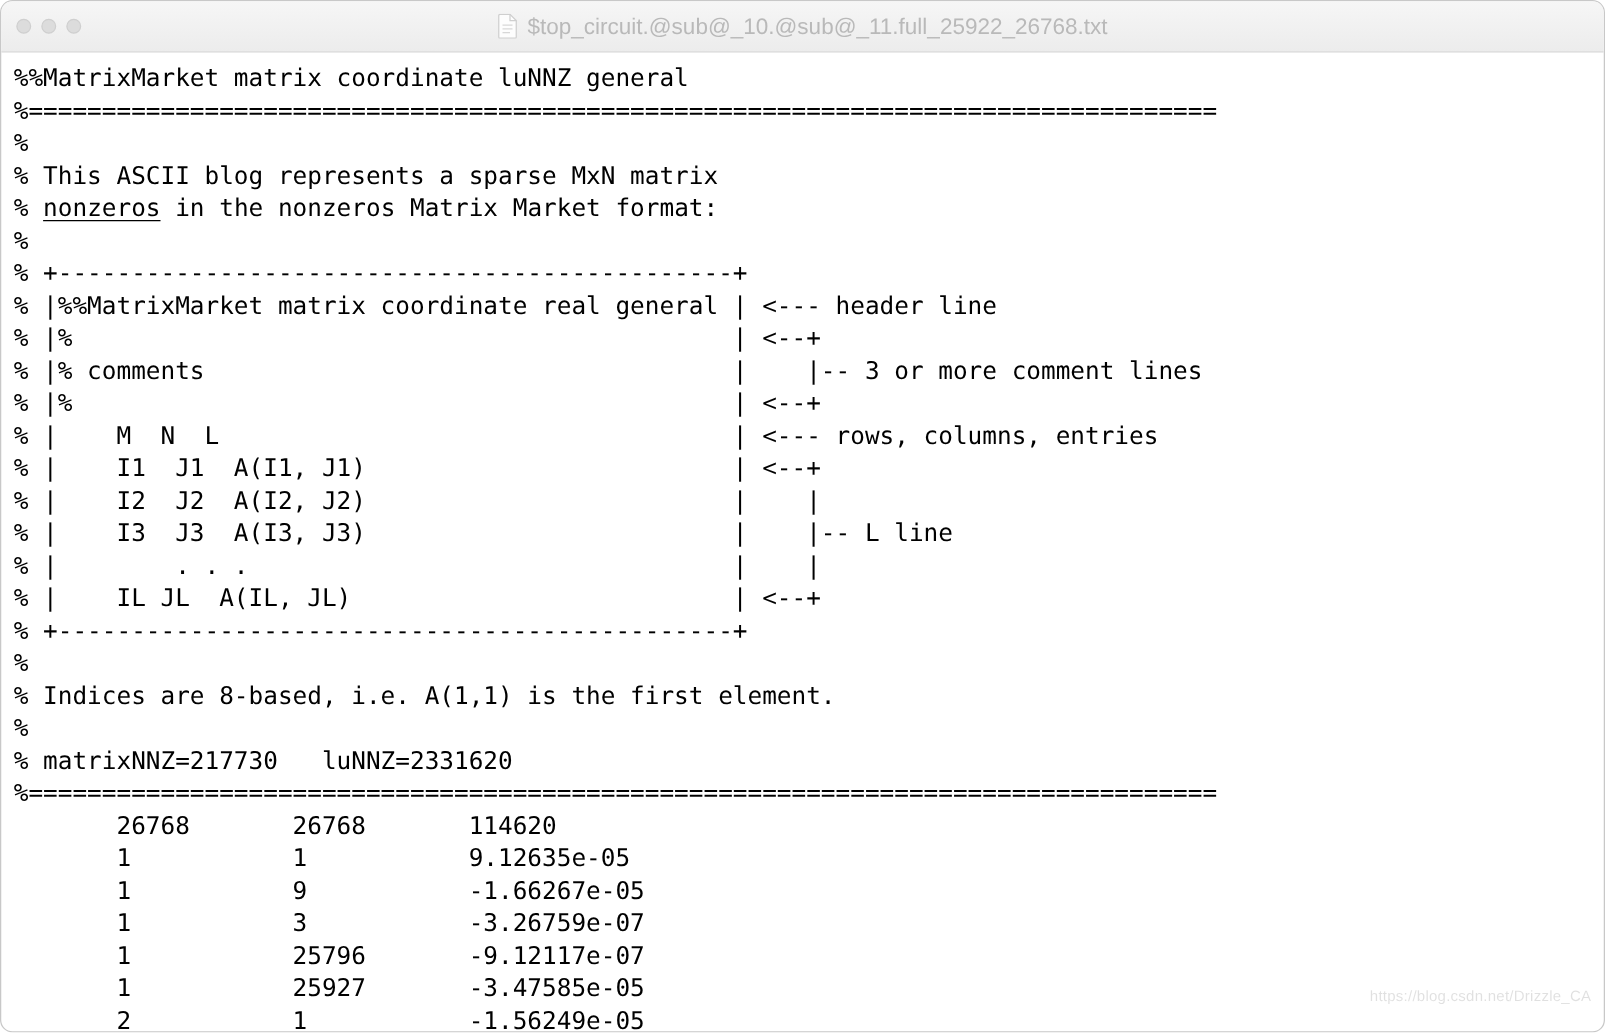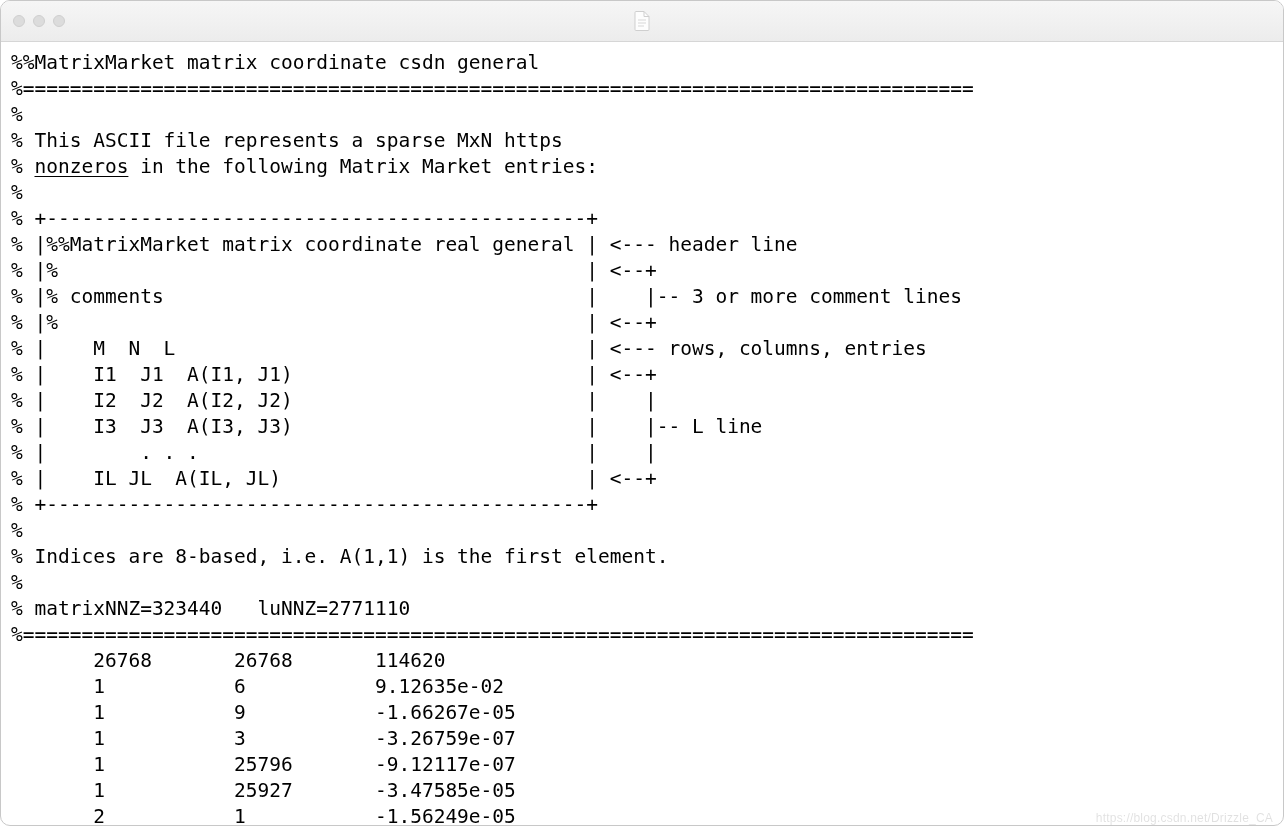--- a/index.html
+++ b/index.html
@@ -75,21 +75,21 @@
     text-decoration-line: underline;
     text-decoration-style: dotted;
     text-decoration-color: #d33;
     text-decoration-thickness: 2px;
     text-underline-offset: 3px;
     text-decoration: underline;
   }
   .watermark {
     position: absolute;
     right: 10px;
-    bottom: 0;
+    bottom: 21px;
     font-family: -apple-system, "Helvetica Neue", Arial, sans-serif;
     font-size: 12px;
     color: rgba(0,0,0,0.12);
     letter-spacing: 0.2px;
   }
 </style>
 </head>
 <body>
 
 <div class="window">
@@ -103,48 +103,49 @@
     <div class="title-center">
       <span class="doc-icon">
         <svg width="16" height="20" viewBox="0 0 16 20">
           <path d="M2 0.5 h8 l5 5 v13 a1 1 0 0 1 -1 1 h-12 a1 1 0 0 1 -1 -1 v-17 a1 1 0 0 1 1 -1 z" fill="#fdfdfd" stroke="#cfcfcf" stroke-width="1"></path>
           <path d="M10 0.5 v5 h5" fill="none" stroke="#cfcfcf" stroke-width="1"></path>
           <line x1="4" y1="9" x2="12" y2="9" stroke="#d7d7d7" stroke-width="1"></line>
           <line x1="4" y1="12" x2="12" y2="12" stroke="#d7d7d7" stroke-width="1"></line>
           <line x1="4" y1="15" x2="10" y2="15" stroke="#d7d7d7" stroke-width="1"></line>
         </svg>
       </span>
+      <span class="title-text">$top_circuit.@sub@_10.@sub@_11.full_25922_26768.txt</span>
     </div>
   </div>
 
-  <div class="content"><span>%%MatrixMarket matrix coordinate csdn general</span>
+  <div class="content"><span>%%MatrixMarket matrix coordinate luNNZ general</span>
 <span>%=================================================================================</span>
 <span>%</span>
-<span>% This ASCII file represents a sparse MxN https</span>
-<span>% </span><span class="spellerr">nonzeros</span><span> in the following Matrix Market entries:</span>
+<span>% This ASCII blog represents a sparse MxN matrix</span>
+<span>% </span><span class="spellerr">nonzeros</span><span> in the nonzeros Matrix Market format:</span>
 <span>%</span>
 <span>% +----------------------------------------------+</span>
 <span>% |%%MatrixMarket matrix coordinate real general | &lt;--- header line</span>
 <span>% |%                                             | &lt;--+</span>
 <span>% |% comments                                    |    |-- 3 or more comment lines</span>
 <span>% |%                                             | &lt;--+</span>
 <span>% |    M  N  L                                   | &lt;--- rows, columns, entries</span>
 <span>% |    I1  J1  A(I1, J1)                         | &lt;--+</span>
 <span>% |    I2  J2  A(I2, J2)                         |    |</span>
 <span>% |    I3  J3  A(I3, J3)                         |    |-- L line</span>
 <span>% |        . . .                                 |    |</span>
 <span>% |    IL JL  A(IL, JL)                          | &lt;--+</span>
 <span>% +----------------------------------------------+</span>
 <span>%</span>
 <span>% Indices are 8-based, i.e. A(1,1) is the first element.</span>
 <span>%</span>
-<span>% matrixNNZ=323440   luNNZ=2771110</span>
+<span>% matrixNNZ=217730   luNNZ=2331620</span>
 <span>%=================================================================================</span>
 <span>       26768       26768       114620</span>
-<span>       1           6           9.12635e-02</span>
+<span>       1           1           9.12635e-05</span>
 <span>       1           9           -1.66267e-05</span>
 <span>       1           3           -3.26759e-07</span>
 <span>       1           25796       -9.12117e-07</span>
 <span>       1           25927       -3.47585e-05</span>
 <span>       2           1           -1.56249e-05</span></div>
 
   <div class="watermark">https://blog.csdn.net/Drizzle_CA</div>
 </div>
 
 </body></html>

